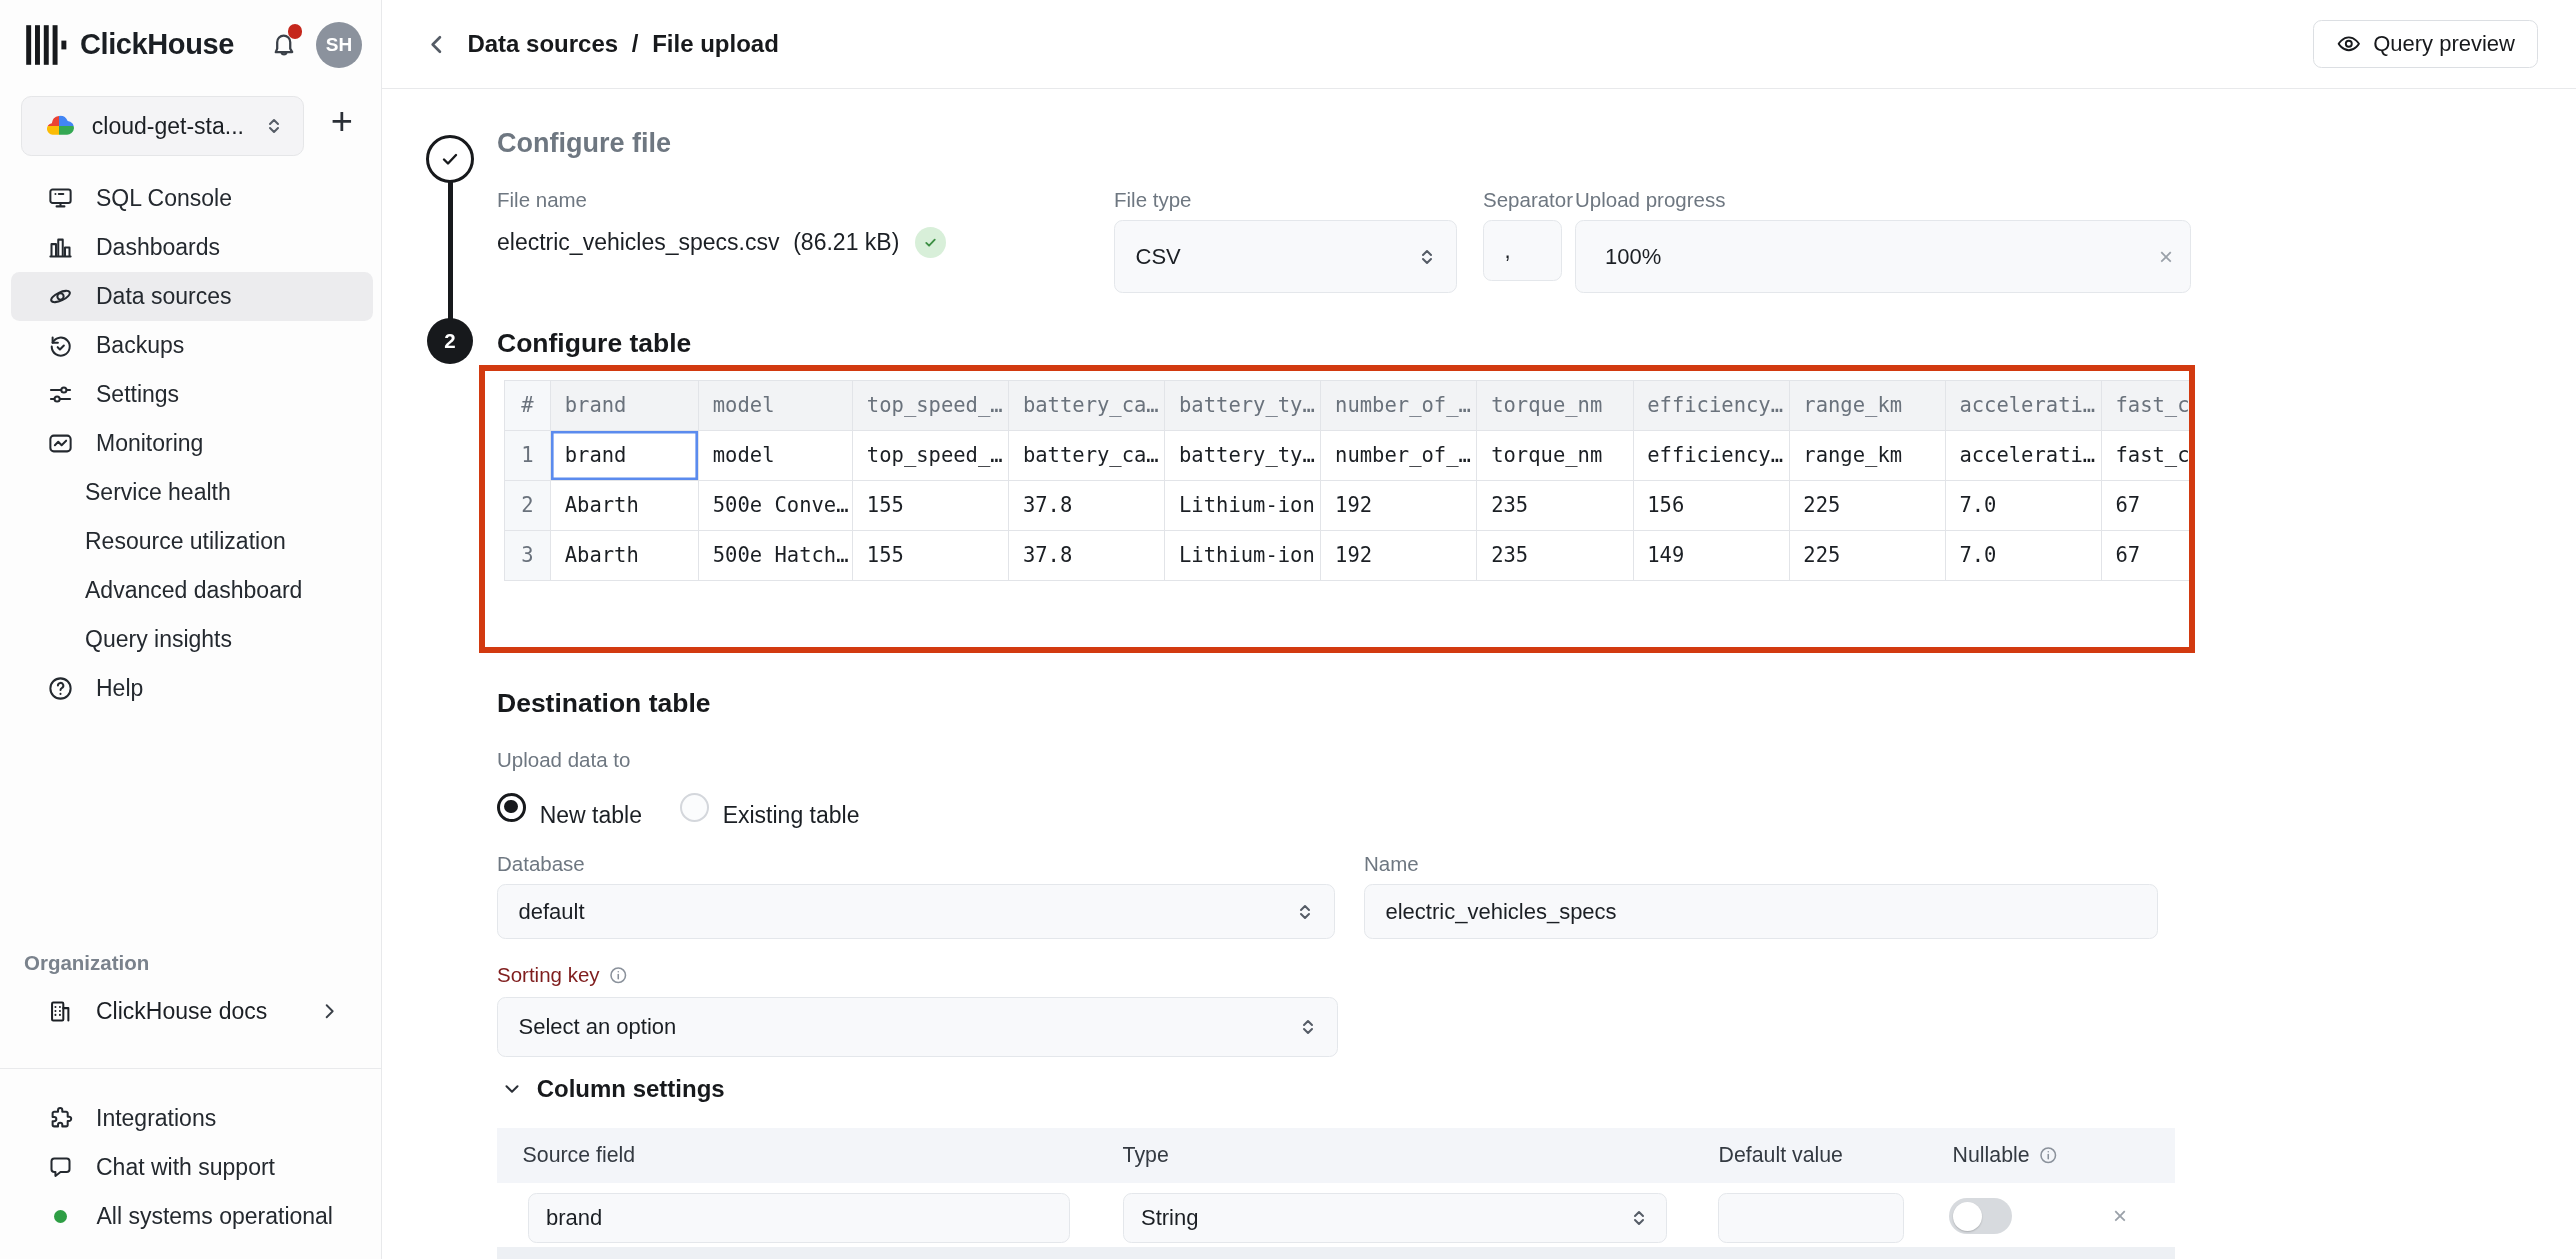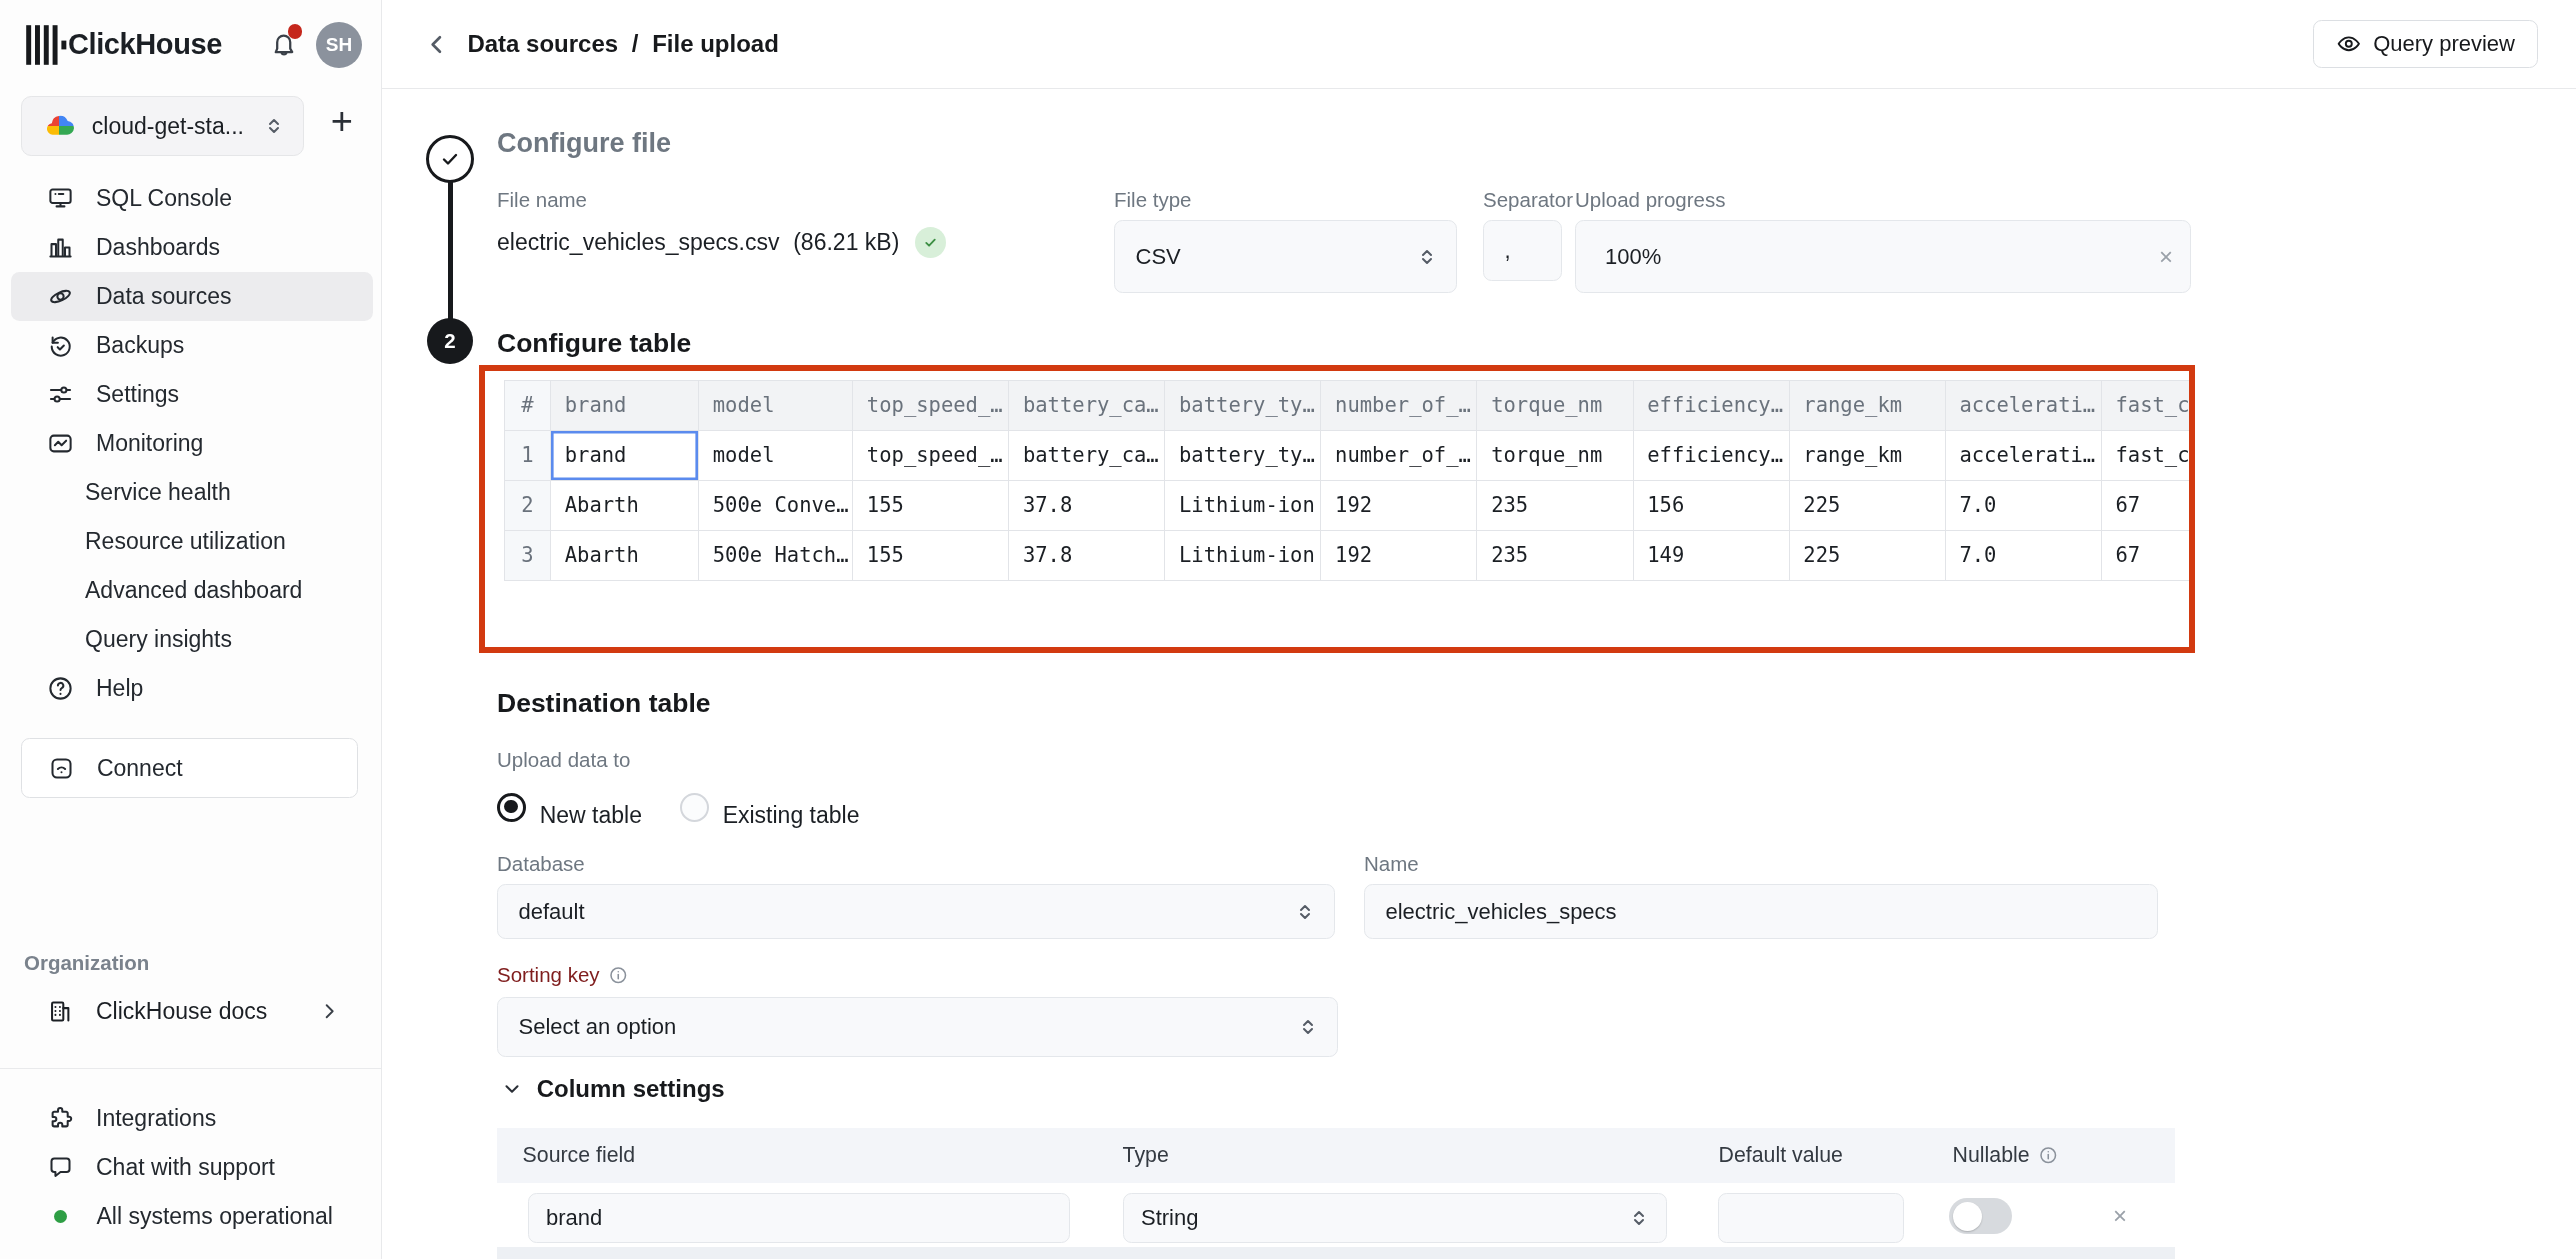--- a/index.html
+++ b/index.html
@@ -9,21 +9,21 @@
 
   
   .app { position:relative; width:2576px; height:1260px; }
   .sidebar { position:absolute; left:0; top:0; width:382px; height:1260px;
     background:#fdfdfd; border-right:0.9px solid #e8e9eb; }
   .main { position:absolute; left:382px; top:0; width:2194px; height:1260px; background:#fff; }
 
   
   .brand-row { position:absolute; left:0; top:0; width:100%; height:89px;
     display:flex; align-items:center; padding:0 19px 0 24px; }
-  .brand-name { font-size:29px; font-weight:700; letter-spacing:-0.4px; }
+  .brand-name { font-size:29px; font-weight:700; margin-left:12px; letter-spacing:-0.4px; }
   .brand-spacer { flex:1; }
   .bell-wrap { position:relative; width:34px; height:34px; color:#3a4048; margin-right:15.4px; cursor:pointer; }
   .notif-dot { position:absolute; right:-1.7px; top:-3.4px; width:14.5px; height:14.5px; border-radius:50%; background:#c5271c; }
   .avatar { width:46px; height:46px; border-radius:50%; background:#8b929d; color:#fff;
     font-size:19px; font-weight:700; display:flex; align-items:center; justify-content:center; }
 
   .service-row { position:absolute; left:21.3px; top:96px; display:flex; align-items:flex-start; }
   .service-select { width:283px; height:60px; background:#f4f4f6; border:0.9px solid #e5e6e8;
     border-radius:10.2px; display:flex; align-items:center; padding:0 17px 0 20.5px; cursor:pointer; }
   .service-select .svc-label { font-size:23px; margin-left:17px; flex:1; white-space:nowrap; overflow:hidden; }
@@ -244,28 +244,20 @@
       <div class="nav-item">
         <svg class="nicon" viewBox="0 0 24 24" fill="none" stroke="currentColor" stroke-width="1.8" stroke-linecap="round" stroke-linejoin="round">
           <circle cx="12" cy="12" r="9"></circle>
             <path d="M9.7 9.4a2.4 2.4 0 1 1 3.4 2.2c-.8.4-1.1.9-1.1 1.8"></path>
             <path d="M12 16.6v.2"></path>
         </svg>
         <span>Help</span>
       </div>
     </nav>
 
-    <button class="connect-btn">
-      <svg class="nicon" viewBox="0 0 24 24" fill="none" stroke="currentColor" stroke-width="1.8" stroke-linecap="round" stroke-linejoin="round">
-        <rect x="4" y="4" width="16" height="16" rx="4"></rect>
-          <path d="M8.8 12.4a4.6 4.6 0 0 1 6.4 0"></path>
-          <path d="M12 15.4h.01"></path>
-      </svg>
-      <span>Connect</span>
-    </button>
 
     <div class="org-label">Organization</div>
     <div class="docs-item">
       <svg class="nicon" viewBox="0 0 24 24" fill="none" stroke="currentColor" stroke-width="1.8" stroke-linecap="round" stroke-linejoin="round">
         <rect x="4.5" y="4" width="10" height="16" rx="1"></rect>
           <path d="M14.5 9h4.5v11"></path>
         <path d="M7.5 8h.01M11.5 8h.01M7.5 11.5h.01M11.5 11.5h.01M7.5 15h.01M11.5 15h.01"></path>
       </svg>
       <span>ClickHouse docs</span>
       <svg class="chev-right" viewBox="0 0 24 24" fill="none" stroke="currentColor" stroke-width="2.2" stroke-linecap="round" stroke-linejoin="round">

